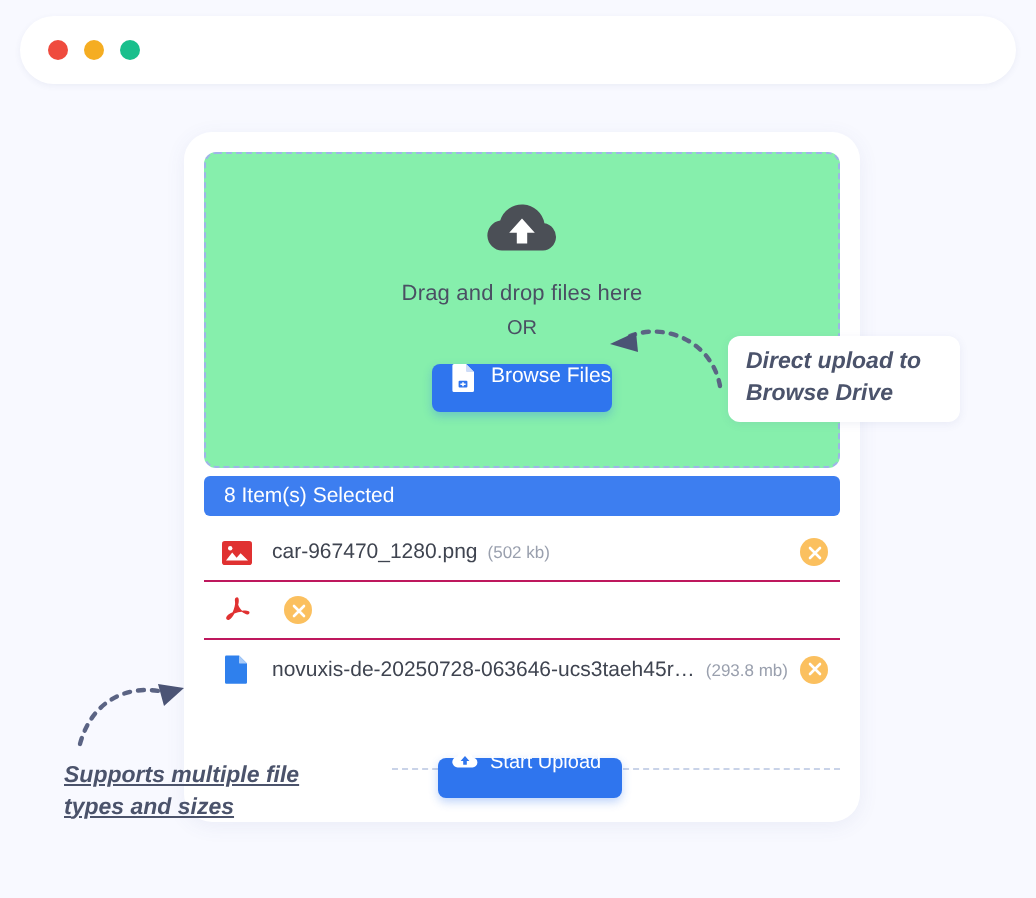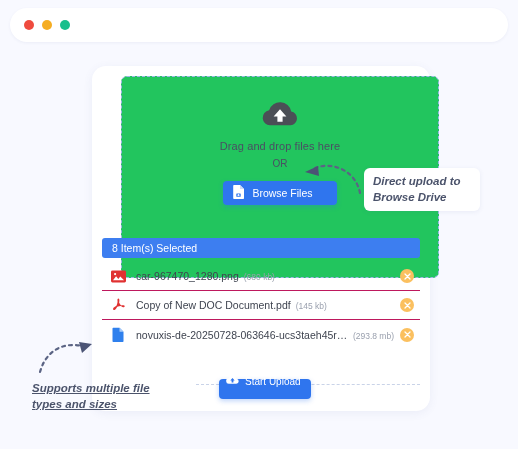--- a/index.html
+++ b/index.html
@@ -30,44 +30,43 @@
     position:absolute;left:92px;top:66px;
     width:338px;height:345px;
     background:#ffffff;
     border-radius:14px;
     box-shadow:0 2px 10px rgba(80,90,150,.08);
   }
 
   
   .dropzone{
     position:absolute;left:10px;top:10px;
-    width:318px;height:202px;
-    background:#22c55e;
+    width:318px;height:158px;
+    background:#86efac;
     border:1px dashed #9fb4e8;
     border-radius:6px;
     box-sizing:border-box;
     display:flex;flex-direction:column;
     align-items:center;
-    margin-left:19px;
   }
   .cloud-wrap{margin-top:24px;}
   .dz-text{
     font-size:11px;color:#4a4f63;
     margin-top:8px;letter-spacing:.1px;
   }
   .dz-or{font-size:10px;color:#4a4f63;margin-top:6px;}
   .browse-btn{
     margin-top:12px;
     background:#2f75ee;
     color:#ffffff;
     border:none;
     border-radius:4px;
     height:24px;
-    padding:0 24px 0 9px;
-    display:flex;align-items:center;gap:7px;
+    padding:0 0 0 9px;
+    display:flex;gap:7px;
     font-size:10.5px;
     font-family:"Liberation Sans", sans-serif;
     cursor:pointer;
     box-shadow:0 2px 5px rgba(47,117,238,.32);
   }
 
   
   .selected-bar{
     position:absolute;left:10px;top:172px;
     width:318px;height:20px;
@@ -182,38 +181,34 @@
     <div class="file-row">
       <span class="file-icon">
         <svg width="17" height="17" viewBox="0 0 17 17" aria-hidden="true">
           <rect x="1" y="2.5" width="15" height="12" rx="1.4" fill="#e03131"></rect>
           <path d="M3 12.2l3.1-4 2.2 2.7 2-2.3 3.7 3.6z" fill="#ffffff"></path>
           <circle cx="5.1" cy="6.1" r="1.1" fill="#ffffff"></circle>
         </svg>
       </span>
       <span class="file-mid">
         <span class="file-name">car-967470_1280.png</span>
-        <span class="file-size">(680 kb)</span>
+        <span class="file-size">(502 kb)</span>
       </span>
       <button class="remove-btn">
         <svg width="7" height="7" viewBox="0 0 7 7" aria-hidden="true">
             <path d="M1 1l5 5M6 1L1 6" stroke="#ffffff" stroke-width="1.3" stroke-linecap="round"></path>
           </svg>
       </button>
     </div>
 
     <div class="file-row">
       <span class="file-icon">
         <svg width="17" height="17" viewBox="0 0 17 17" aria-hidden="true">
           <path d="M8.5 1.6c-1 0-1.2 1.1-1 2.2.3 1.4-.4 3.6-1.2 5.3-1.4.6-3 1.5-3.2 2.7-.2.9.7 1.5 1.5 1.1 1-.5 1.9-1.9 2.6-3.2 1.2-.4 2.5-.7 3.7-.8 1 .8 2.2 1.4 3 1.3.9-.1 1.2-1.2.4-1.6-.8-.4-2-.4-3.2-.2-.9-.8-1.6-1.9-2-3 .4-1.3.6-3.8-.6-3.8z" fill="#e03131"></path>
         </svg>
-      </span>
-      <span class="file-mid">
-        <span class="file-name">Copy of New DOC Document.pdf</span>
-        <span class="file-size">(145 kb)</span>
       </span>
       <button class="remove-btn">
         <svg width="7" height="7" viewBox="0 0 7 7" aria-hidden="true">
             <path d="M1 1l5 5M6 1L1 6" stroke="#ffffff" stroke-width="1.3" stroke-linecap="round"></path>
           </svg>
       </button>
     </div>
 
 
     <div class="file-row">

